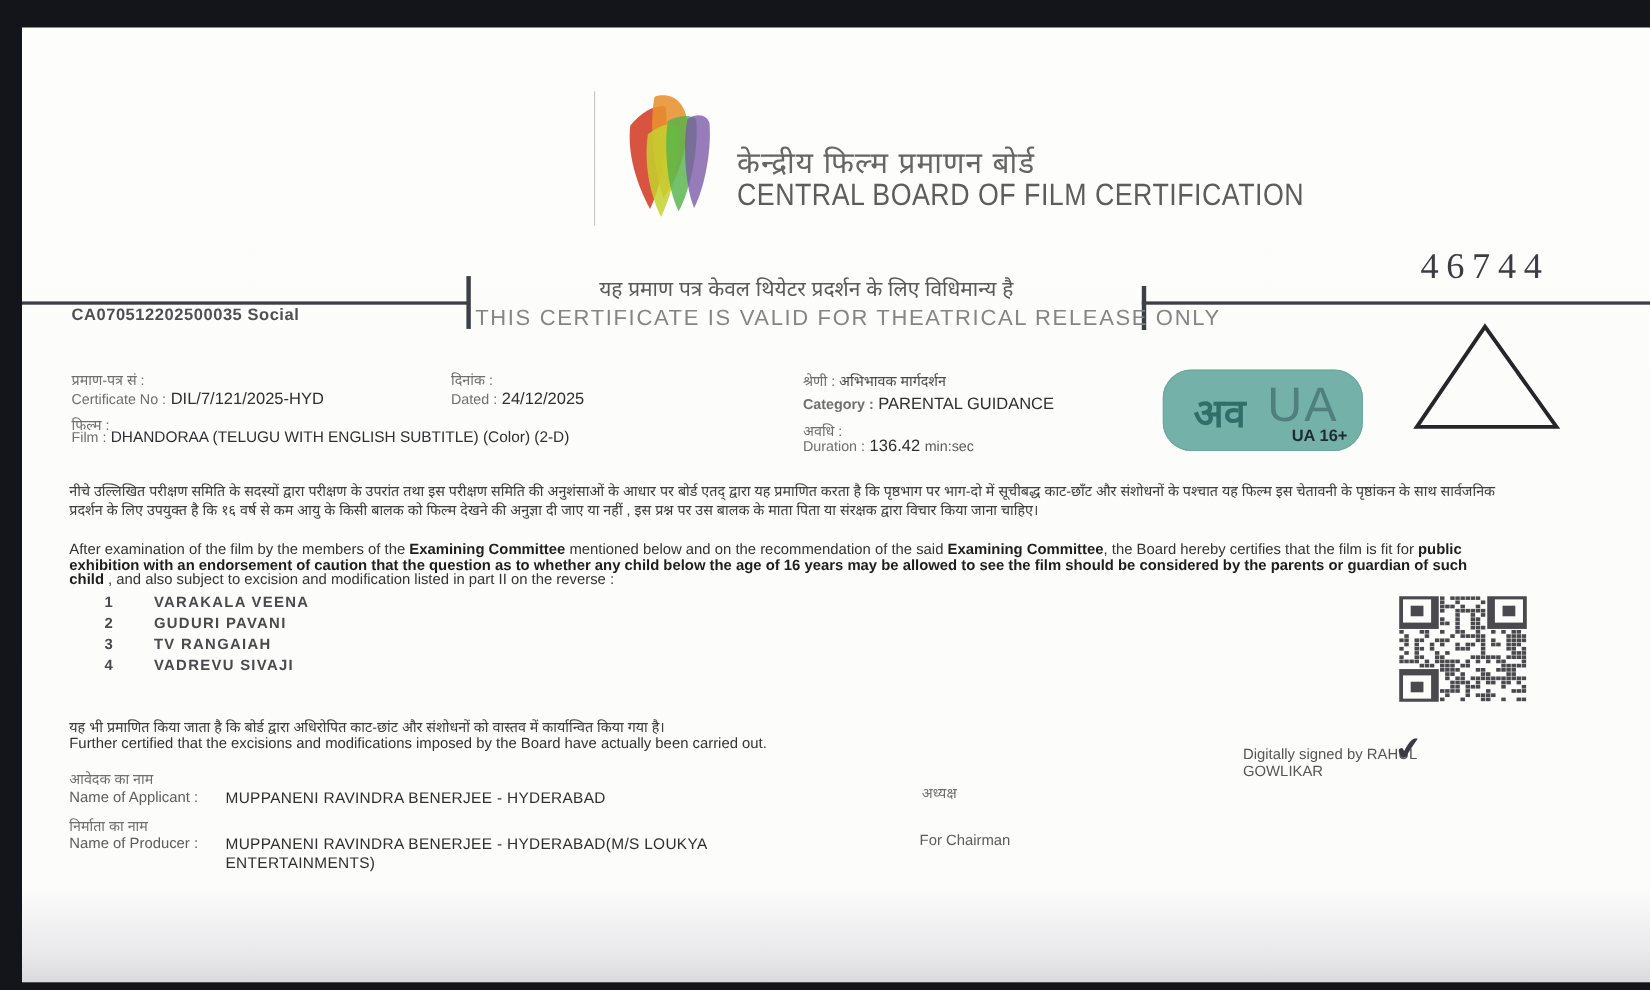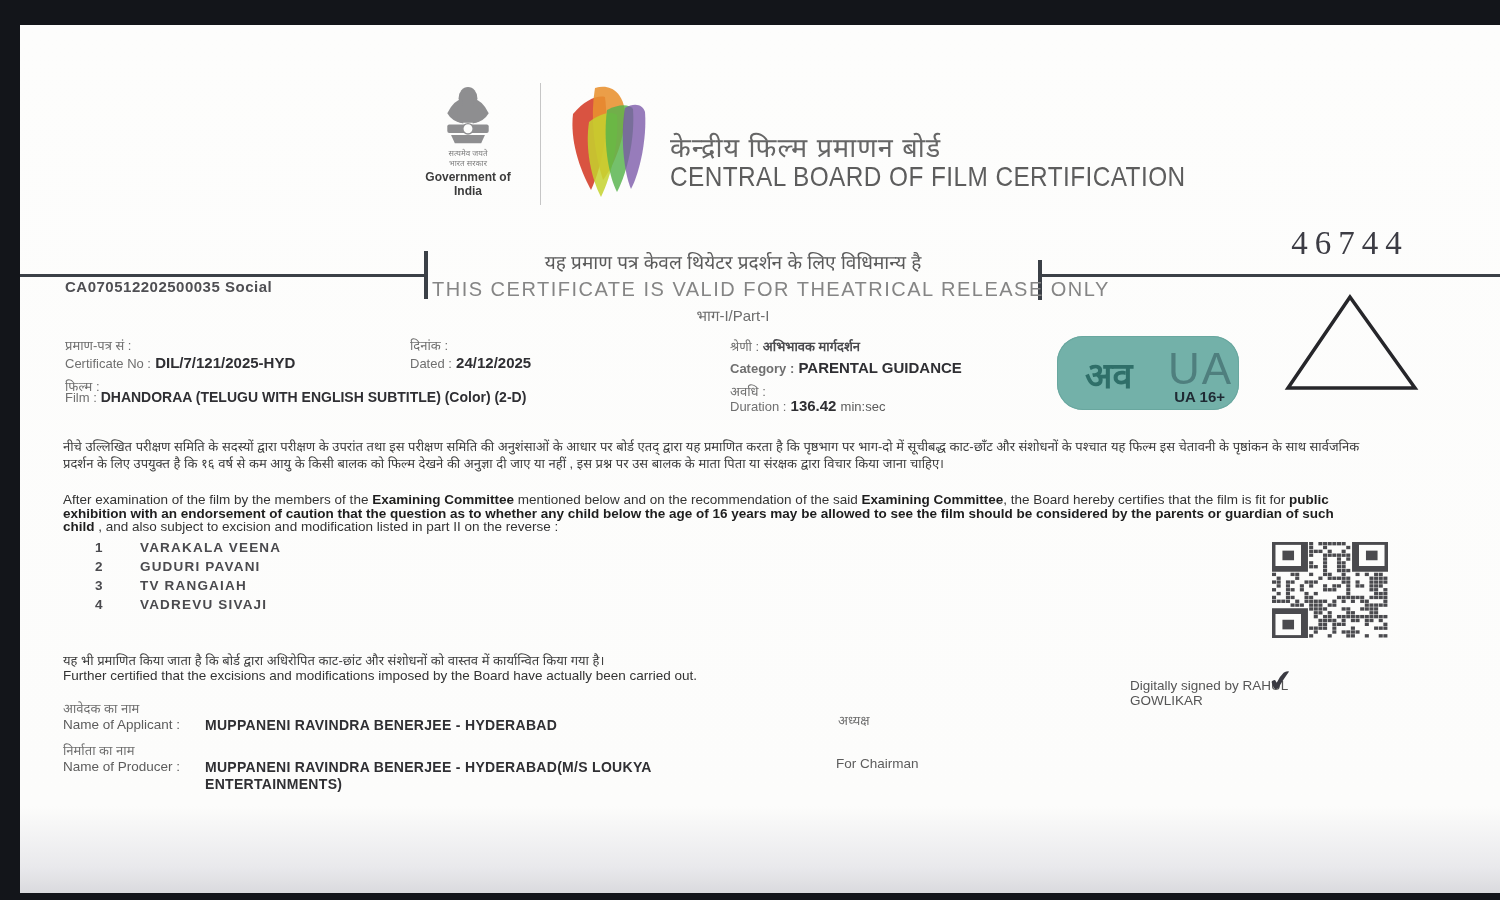--- a/index.html
+++ b/index.html
@@ -3,21 +3,21 @@
 <meta charset="utf-8">
 <style>
   html,body{margin:0;padding:0;}
   #stage{position:relative;width:1500px;height:900px;background:#13151a;overflow:hidden;
          font-family:"Liberation Sans",sans-serif;}
   #paper{position:absolute;left:20px;top:25px;width:1480px;height:868px;
          background:linear-gradient(180deg,#fdfdfc 0%,#fcfcfb 90%,#e9e9ec 97%,#dadade 100%);}
   .abs{position:absolute;}
   .hi{color:#5f5f5f;}
   .lbl{color:#6f6f6f;font-size:13px;}
-  .val{color:#2f2f33;font-weight:bold;}
+  .val{color:#2f2f33;font-weight:normal;}
   
   #emblem-wrap{left:393px;top:60px;width:110px;text-align:center;}
   #emblem-svg{display:block;margin:0 auto;}
   .emblem-txt-hi{font-size:8px;color:#7d7d7d;line-height:10px;}
   .emblem-txt-en{font-size:12px;color:#3c3c3c;font-weight:bold;margin-top:1px;}
   #header-divider{left:520px;top:58px;width:1px;height:122px;background:#c6c6c6;}
   #cbfc-logo{left:545px;top:55px;}
   #board-title-hi{left:650px;top:103px;font-size:27px;color:#666;letter-spacing:1px;}
   #board-title-en{left:650px;top:136px;font-size:28px;color:#5d5d5d;font-weight:500;
                   transform:scaleX(.87);transform-origin:left center;white-space:nowrap;letter-spacing:.5px;}
@@ -45,21 +45,21 @@
   #film-row{left:45px;top:364px;font-size:14px;}
   #category-label-hi{left:710px;top:312px;}
   #category-row{left:710px;top:334px;}
   #duration-label-hi{left:710px;top:357px;text-align:center;}
   #duration-row{left:710px;top:372px;}
   .unit{color:#5a5a5a;font-size:13px;font-weight:normal;}
   
   #ua-badge{left:1037px;top:311px;width:182px;height:74px;background:#73b1a9;border-radius:26px;
             box-shadow:0 0 0 1px #69a79f inset;}
   #ua-badge-hi{position:absolute;left:28px;top:14px;font-size:36px;color:#2f6f69;font-weight:bold;}
-  #ua-badge-en{position:absolute;left:111px;top:8px;font-size:44px;color:#4f7f7e;letter-spacing:2px;}
+  #ua-badge-en{position:absolute;left:95px;top:8px;font-size:44px;color:#4f7f7e;letter-spacing:2px;}
   #ua-badge-sub{position:absolute;right:14px;bottom:5px;font-size:15px;font-weight:bold;color:#1f2a33;}
   #triangle-mark{left:1243px;top:268px;}
   
   #para-hi{left:43px;top:414px;width:1305px;font-size:13px;line-height:16.5px;color:#3d3d3d;}
   #para-en{left:43px;top:468px;width:1300px;font-size:13.5px;line-height:13.5px;color:#333;}
   #para-en b{color:#1e1e1e;}
   
   .member-row{left:75px;height:19px;font-size:13.5px;color:#4a4a4e;font-weight:bold;letter-spacing:1.2px;}
   .member-no{display:inline-block;width:40px;}
   
@@ -79,35 +79,20 @@
   #sign-check{left:1248px;top:638px;font-size:30px;color:#3a3a42;transform:rotate(-6deg);}
   #signer-block{left:1080px;top:686px;width:300px;text-align:center;}
   .signer-line{font-size:14.5px;font-weight:bold;color:#2c2c30;margin-bottom:8px;}
 </style>
 </head>
 <body>
 
 <div id="stage">
   <div id="paper">
 
-    <div class="abs" id="emblem-wrap">
-      <svg id="emblem-svg" width="66" height="64" viewBox="0 0 70 68" fill="#8e8e90">
-        <ellipse cx="35" cy="14" rx="10" ry="12"></ellipse>
-        <path d="M13,30 q7,-14 16,-15 l1,26 q-12,-2 -17,-11z"></path>
-        <path d="M57,30 q-7,-14 -16,-15 l-1,26 q12,-2 17,-11z"></path>
-        <rect x="24" y="22" width="22" height="18" rx="4"></rect>
-        <rect x="13" y="42" width="44" height="9" rx="2"></rect>
-        <circle cx="35" cy="46.5" r="5.5" fill="#fdfdfc"></circle>
-        <circle cx="35" cy="46.5" r="5.5" fill="none" stroke="#8e8e90" stroke-width="1.5"></circle>
-        <path d="M17,53 h36 l-4,9 h-28 z"></path>
-      </svg>
-      <div class="emblem-txt-hi">सत्यमेव जयते</div>
-      <div class="emblem-txt-hi">भारत सरकार</div>
-      <div class="emblem-txt-en">Government of India</div>
-    </div>
 
     <div class="abs" id="header-divider"></div>
 
     <svg class="abs" id="cbfc-logo" width="100" height="126" viewBox="0 0 100 126">
       <path d="M8,34 C20,20 32,15 40,17 C44,48 38,84 26,110 C14,88 5,60 8,34 Z" fill="#d64431" fill-opacity=".92"></path>
       <path d="M30,8 C45,3 58,12 60,32 C60,58 50,84 38,100 C29,72 25,36 30,8 Z" fill="#e8912f" fill-opacity=".88"></path>
       <path d="M24,42 C36,33 46,31 52,35 C54,62 47,94 36,117 C26,98 20,68 24,42 Z" fill="#c4d22e" fill-opacity=".85"></path>
       <path d="M42,30 C54,24 64,24 68,29 C70,57 63,91 52,112 C43,95 38,60 42,30 Z" fill="#56b24a" fill-opacity=".82"></path>
       <path d="M60,28 C70,22 78,25 80,32 C82,58 75,92 66,109 C59,93 55,56 60,28 Z" fill="#7a57a8" fill-opacity=".78"></path>
     </svg>
@@ -118,21 +103,20 @@
     <div class="abs" id="serial-number">46744</div>
     <div class="abs rule-h" id="rule-left"></div>
     <div class="abs rule-h" id="rule-right"></div>
     <div class="abs" id="rule-tick-left"></div>
     <div class="abs" id="rule-tick-right"></div>
     <div class="abs" id="certificate-id">CA070512202500035 Social</div>
 
     <div class="abs" id="banner">
       <div id="banner-hi">यह प्रमाण पत्र केवल थियेटर प्रदर्शन के लिए विधिमान्य है</div>
       <div id="banner-en">THIS CERTIFICATE IS VALID FOR THEATRICAL RELEASE ONLY</div>
-      <div id="banner-part">भाग-I/Part-I</div>
     </div>
 
     <div class="abs lbl hi" id="cert-label-hi">प्रमाण-पत्र सं  :</div>
     <div class="abs dval" id="cert-row">
       <span class="lbl">Certificate No :</span>
       <span class="val">DIL/7/121/2025-HYD</span>
     </div>
     <div class="abs lbl hi" id="dated-label-hi">दिनांक :</div>
     <div class="abs dval" id="dated-row">
       <span class="lbl">Dated  :</span>

